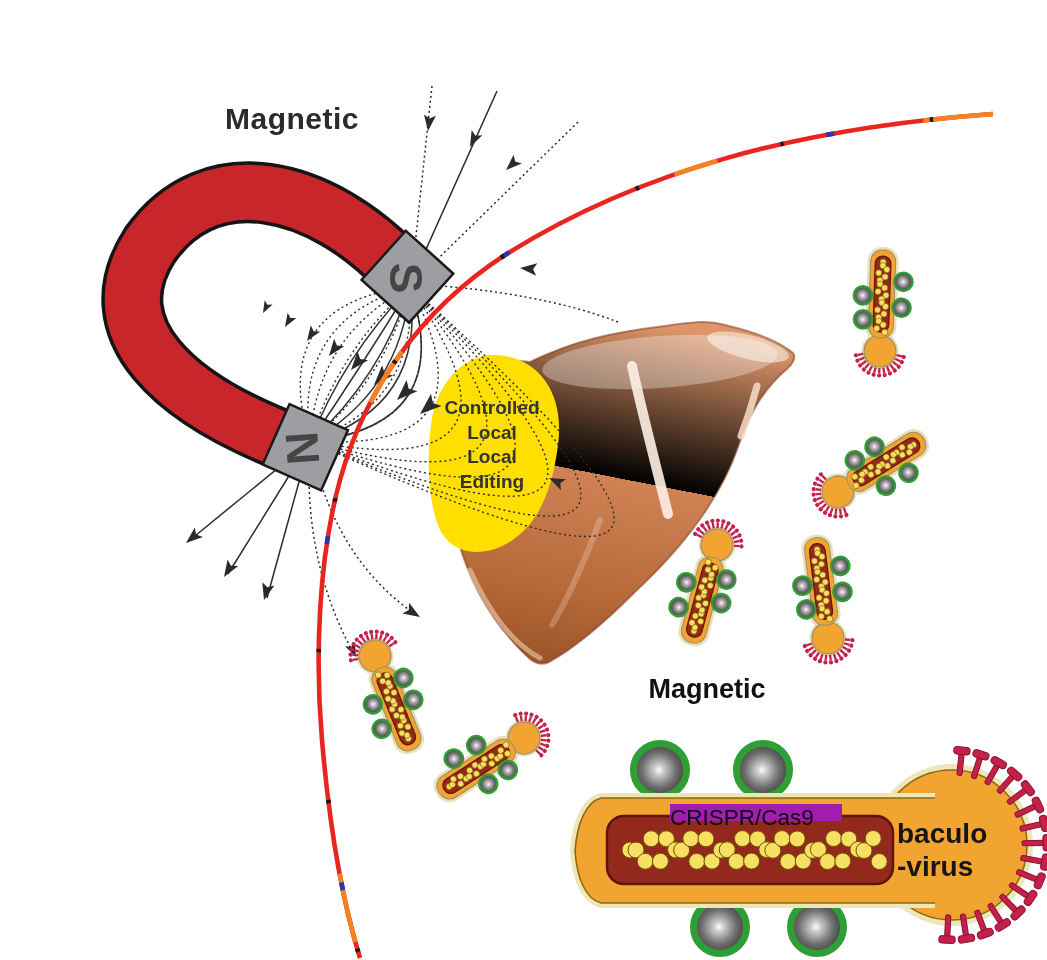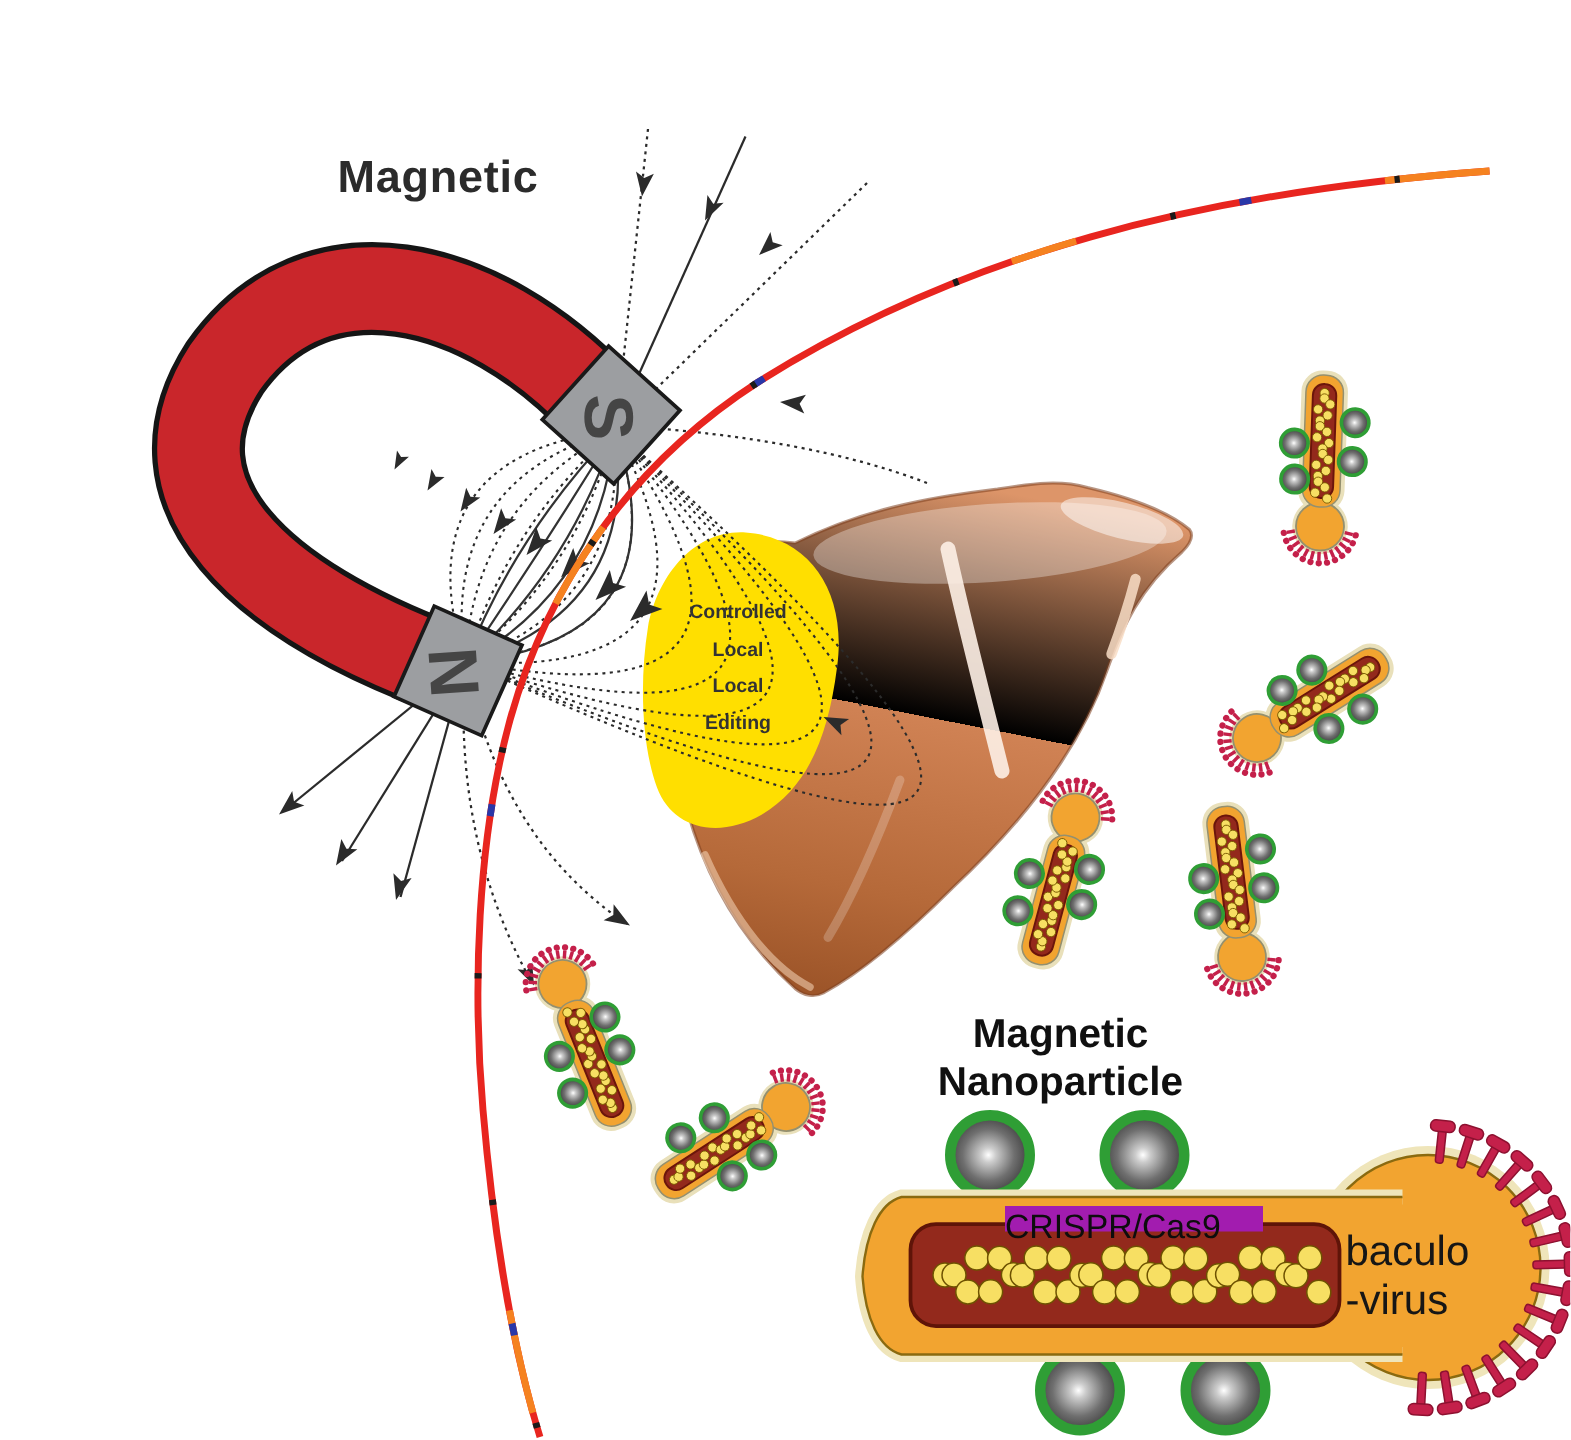--- a/index.html
+++ b/index.html
@@ -3,27 +3,27 @@
 <meta charset="utf-8">
 <style>
   html,body{margin:0;padding:0;background:#fff;}
   .stage{position:relative;width:1047px;height:960px;background:#ffffff;overflow:hidden;
          font-family:"Liberation Sans",sans-serif;}
   .stage svg{position:absolute;left:0;top:0;}
   .lbl{position:absolute;color:#222;}
   .lbl div{display:block;}
   .title{left:142px;top:100px;width:300px;text-align:center;font-size:30px;font-weight:bold;
          line-height:37px;color:#2b2b2b;letter-spacing:.5px;}
-  .genezone{left:422px;top:396px;width:140px;text-align:center;font-size:13px;font-weight:bold;
+  .genezone{left:422px;top:396px;width:140px;text-align:center;font-size:19px;font-weight:bold;
          line-height:24.5px;color:#333;}
   .nanolabel{left:562px;top:674px;width:290px;text-align:center;font-size:27px;font-weight:bold;
          line-height:31.5px;color:#101010;}
   .crispr{left:670px;top:804px;width:172px;height:17px;background:#a21caf;font-size:22.5px;
          color:#0d0d0d;text-align:left;line-height:28px;}
-  .baculo{left:897px;top:817px;width:112px;font-size:28px;font-weight:normal;line-height:33px;
+  .baculo{left:897px;top:817px;width:112px;font-size:28px;font-weight:bold;line-height:33px;
          color:#161616;text-align:left;}
 </style>
 </head>
 <body>
 
 <div class="stage">
 
 <svg id="fig" width="1047" height="960" viewBox="0 0 1047 960">
   <defs>
     <radialGradient id="npg" cx="0.48" cy="0.5" r="0.72">
@@ -370,21 +370,20 @@
 
 <div class="lbl genezone">
   <div>Controlled</div>
   <div>Local</div>
   <div>Local</div>
   <div>Editing</div>
 </div>
 
 <div class="lbl nanolabel">
   <div>Magnetic</div>
-  <div>Nanoparticle</div>
 </div>
 
 <div class="lbl crispr">CRISPR/Cas9</div>
 
 <div class="lbl baculo">
   <div>baculo</div>
   <div>-virus</div>
 </div>
 
 </div>

